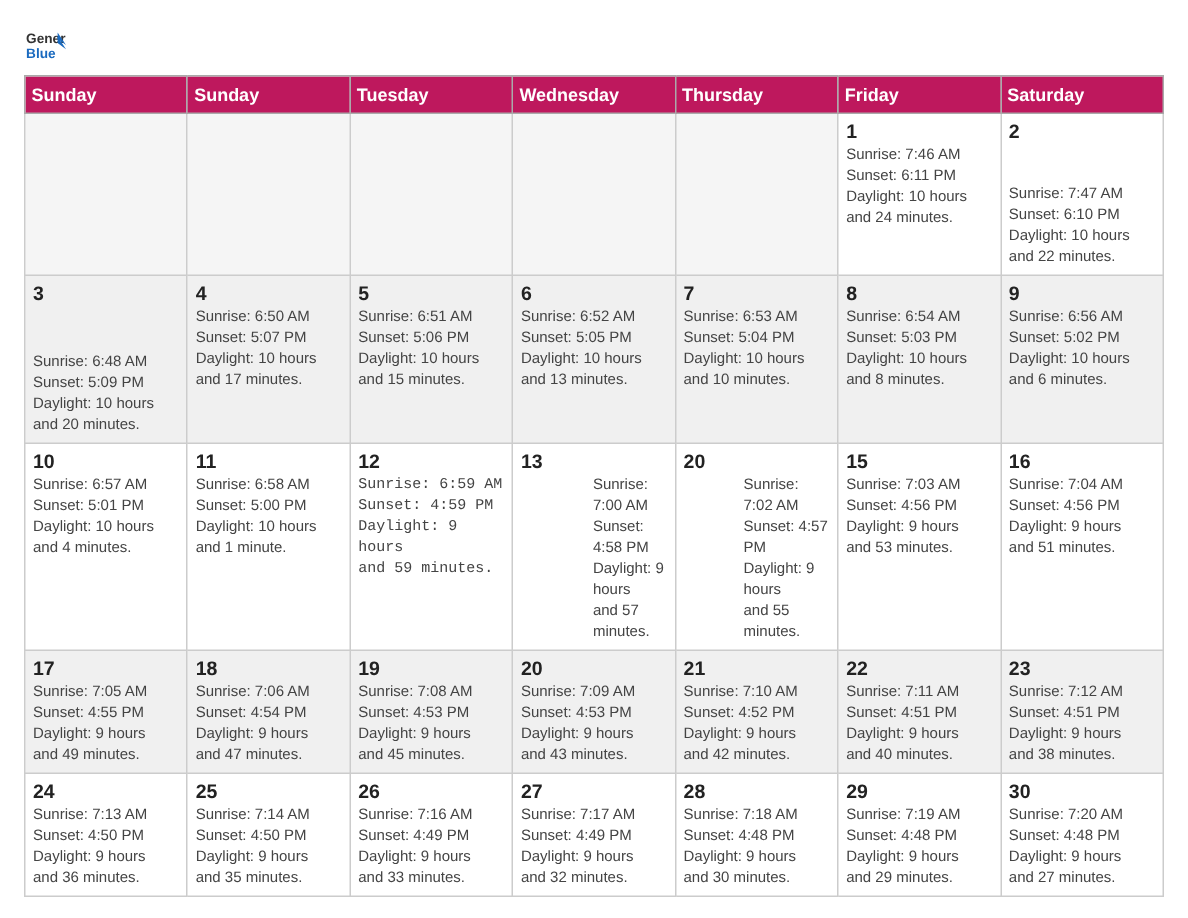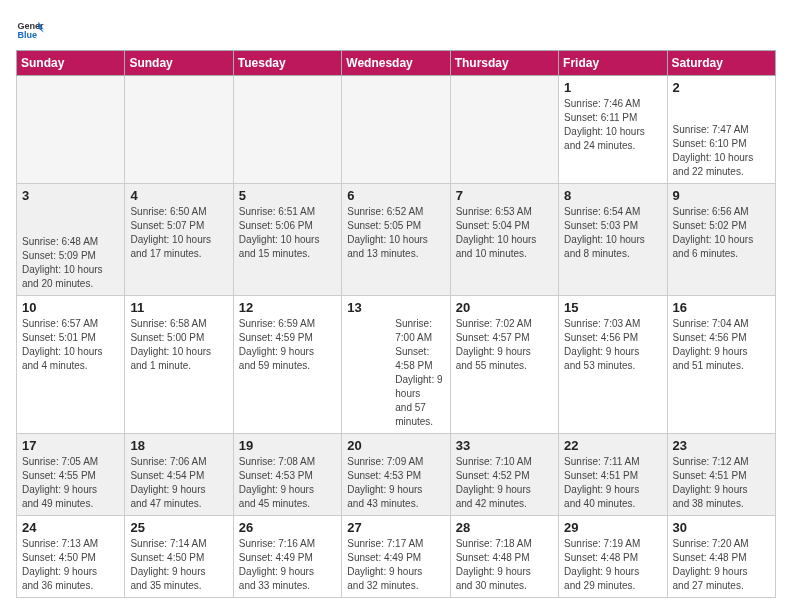--- a/index.html
+++ b/index.html
@@ -211,35 +211,35 @@
         </td>
         <td>
           <span class="day-number">11</span>
           <div class="day-info" style="white-space: pre-line;">Sunrise: 6:58 AM
 Sunset: 5:00 PM
 Daylight: 10 hours
 and 1 minute.</div>
         </td>
         <td>
           <span class="day-number">12</span>
-          <div class="day-info" style="white-space: pre-line;">Sunrise: 6:59 AM
+          <div class="day-info" style="white-space: pre-line; font-family: Liberation Mono, monospace;">Sunrise: 6:59 AM
 Sunset: 4:59 PM
 Daylight: 9 hours
 and 59 minutes.</div>
         </td>
         <td>
           <span class="day-number">13</span>
           <div class="day-info" style="white-space: pre-line; margin-left: 48px;">Sunrise: 7:00 AM
 Sunset: 4:58 PM
 Daylight: 9 hours
 and 57 minutes.</div>
         </td>
         <td>
           <span class="day-number">20</span>
-          <div class="day-info" style="white-space: pre-line;">Sunrise: 7:02 AM
+          <div class="day-info" style="white-space: pre-line; margin-left: 40px;">Sunrise: 7:02 AM
 Sunset: 4:57 PM
 Daylight: 9 hours
 and 55 minutes.</div>
         </td>
         <td>
           <span class="day-number">15</span>
           <div class="day-info" style="white-space: pre-line;">Sunrise: 7:03 AM
 Sunset: 4:56 PM
 Daylight: 9 hours
 and 53 minutes.</div>
@@ -275,21 +275,21 @@
 and 45 minutes.</div>
         </td>
         <td>
           <span class="day-number">20</span>
           <div class="day-info" style="white-space: pre-line;">Sunrise: 7:09 AM
 Sunset: 4:53 PM
 Daylight: 9 hours
 and 43 minutes.</div>
         </td>
         <td>
-          <span class="day-number">33</span>
+          <span class="day-number">21</span>
           <div class="day-info" style="white-space: pre-line;">Sunrise: 7:10 AM
 Sunset: 4:52 PM
 Daylight: 9 hours
 and 42 minutes.</div>
         </td>
         <td>
           <span class="day-number">22</span>
           <div class="day-info" style="white-space: pre-line;">Sunrise: 7:11 AM
 Sunset: 4:51 PM
 Daylight: 9 hours

